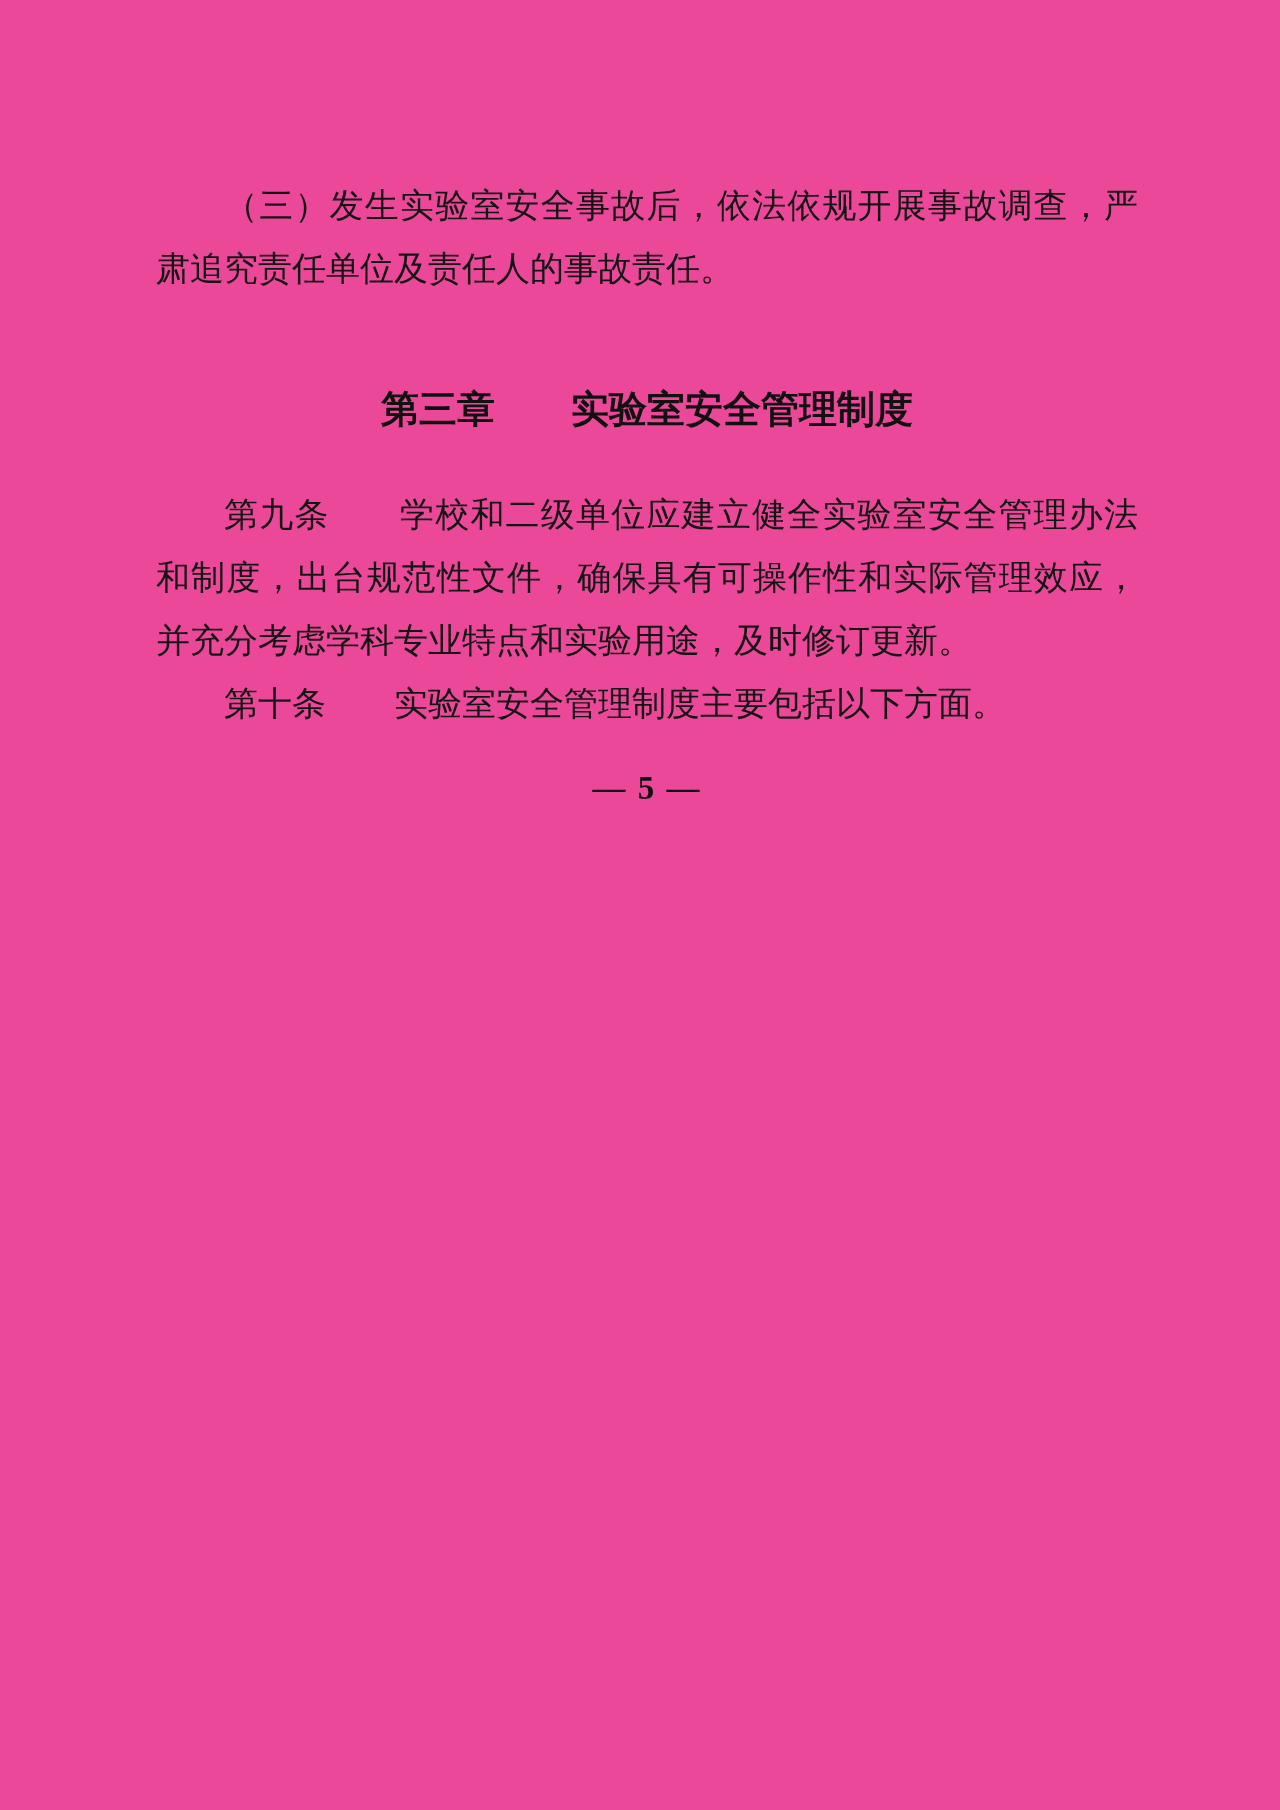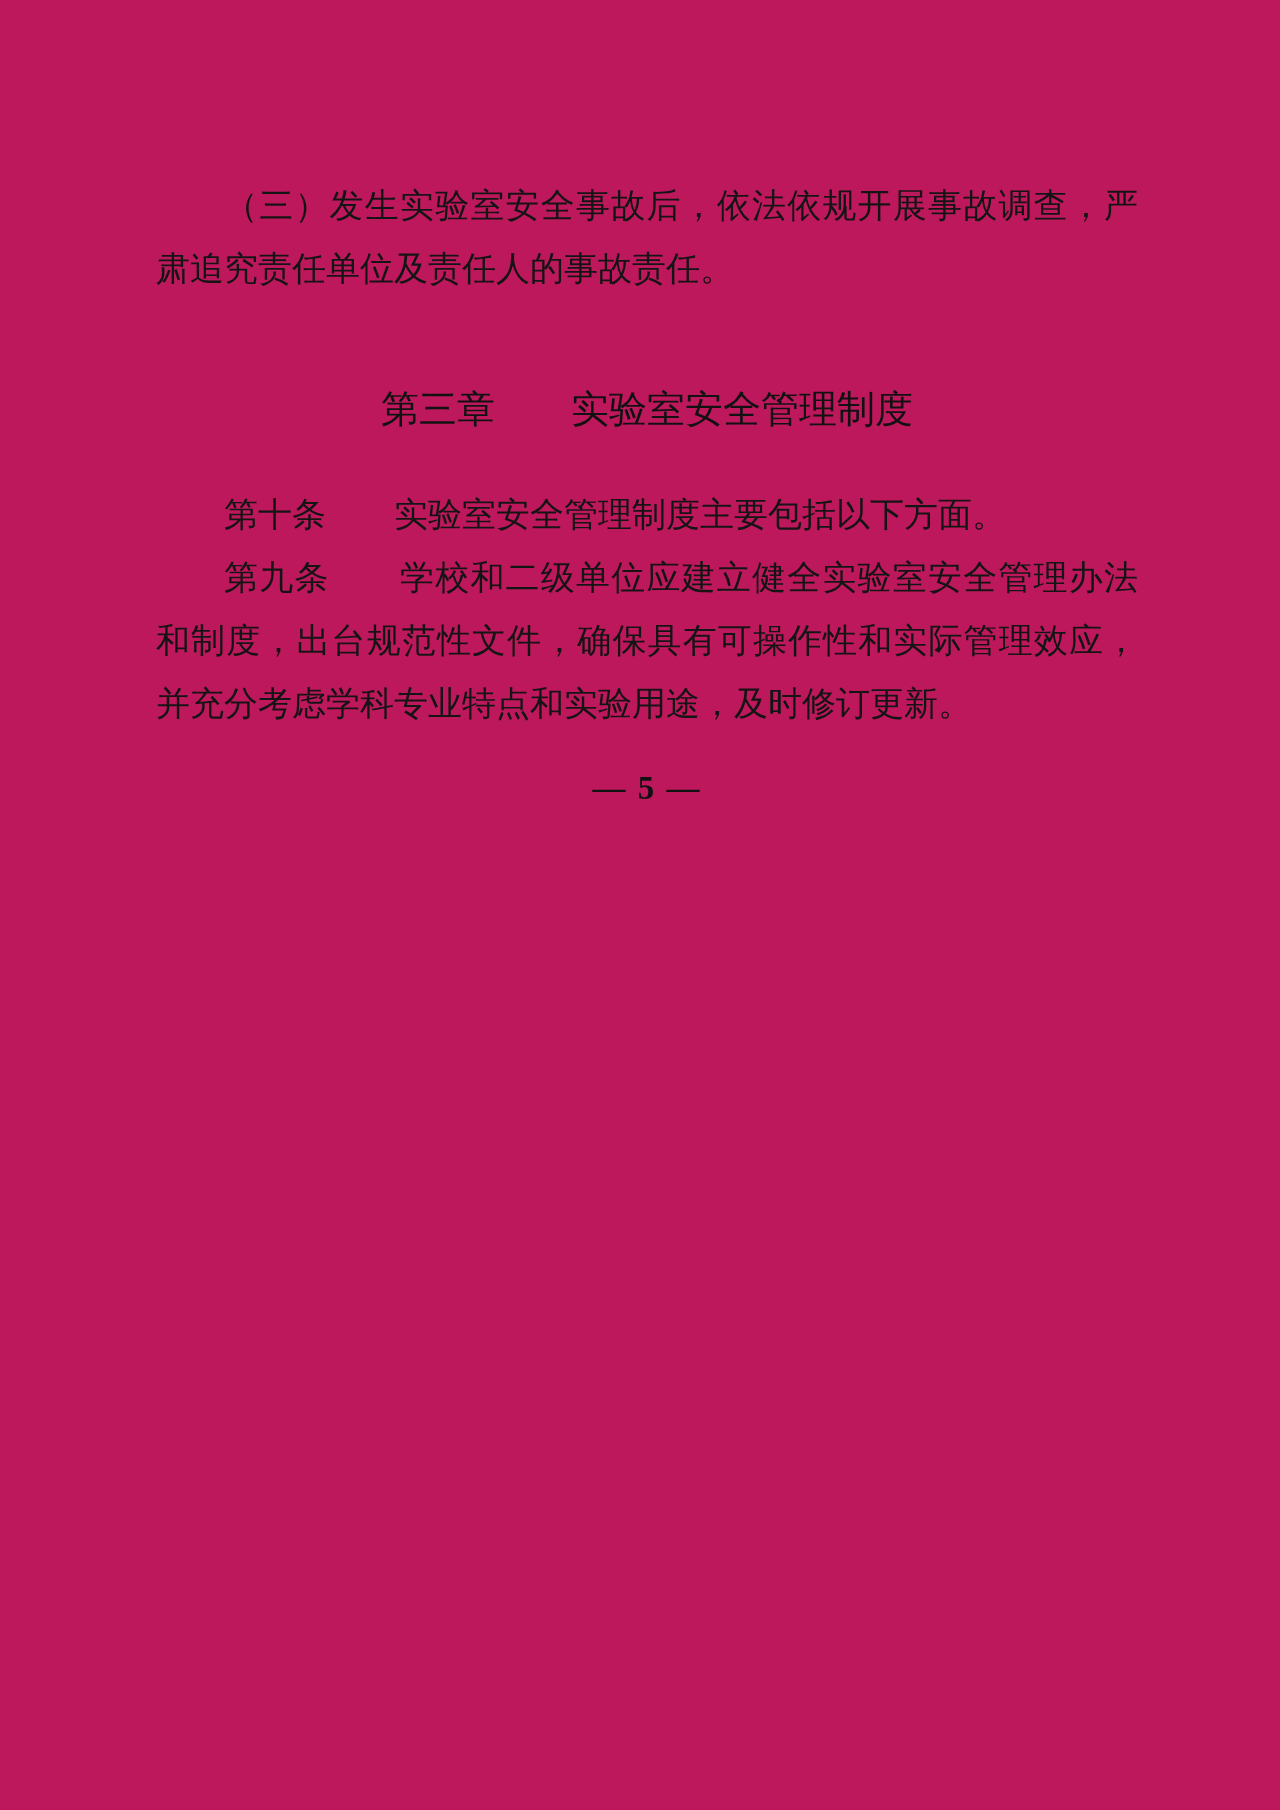--- a/index.html
+++ b/index.html
@@ -5,39 +5,39 @@
   html, body {
     margin: 0;
     padding: 0;
     background: #ffffff;
   }
   .page {
     position: relative;
     box-sizing: border-box;
     width: 1280px;
     height: 1810px;
-    background: #be185d;
+    background: #ec4899;
     padding: 174px 142px 4px 156px;
     font-family: "Liberation Serif", "DejaVu Serif", serif;
     font-size: 34px;
     line-height: 63px;
     color: #141414;
     overflow: hidden;
   }
   .para {
     margin: 0;
     text-indent: 2em;
     text-align: justify;
     text-justify: inter-ideograph;
   }
   .chapter {
     margin: 78px 0 42px 0;
     text-align: center;
     font-family: "Liberation Sans", "DejaVu Sans", sans-serif;
-    font-weight: 400;
+    font-weight: 700;
     font-size: 38px;
     line-height: 63px;
     color: #111111;
   }
   .page-footer {
     margin-top: 22px;
     text-align: center;
     font-size: 33px;
     font-weight: 700;
     letter-spacing: 2px;
@@ -46,22 +46,22 @@
 </style>
 </head>
 <body>
 
 <div class="page">
 
   <p class="para">（三）发生实验室安全事故后，依法依规开展事故调查，严肃追究责任单位及责任人的事故责任。</p>
 
   <h2 class="chapter">第三章　　实验室安全管理制度</h2>
 
+  <p class="para">第九条　　学校和二级单位应建立健全实验室安全管理办法和制度，出台规范性文件，确保具有可操作性和实际管理效应，并充分考虑学科专业特点和实验用途，及时修订更新。</p>
+
   <p class="para">第十条　　实验室安全管理制度主要包括以下方面。</p>
-
-  <p class="para">第九条　　学校和二级单位应建立健全实验室安全管理办法和制度，出台规范性文件，确保具有可操作性和实际管理效应，并充分考虑学科专业特点和实验用途，及时修订更新。</p>
 
 
 
 
   <div class="page-footer">— 5 —</div>
 
 </div>
 
 </body></html>

